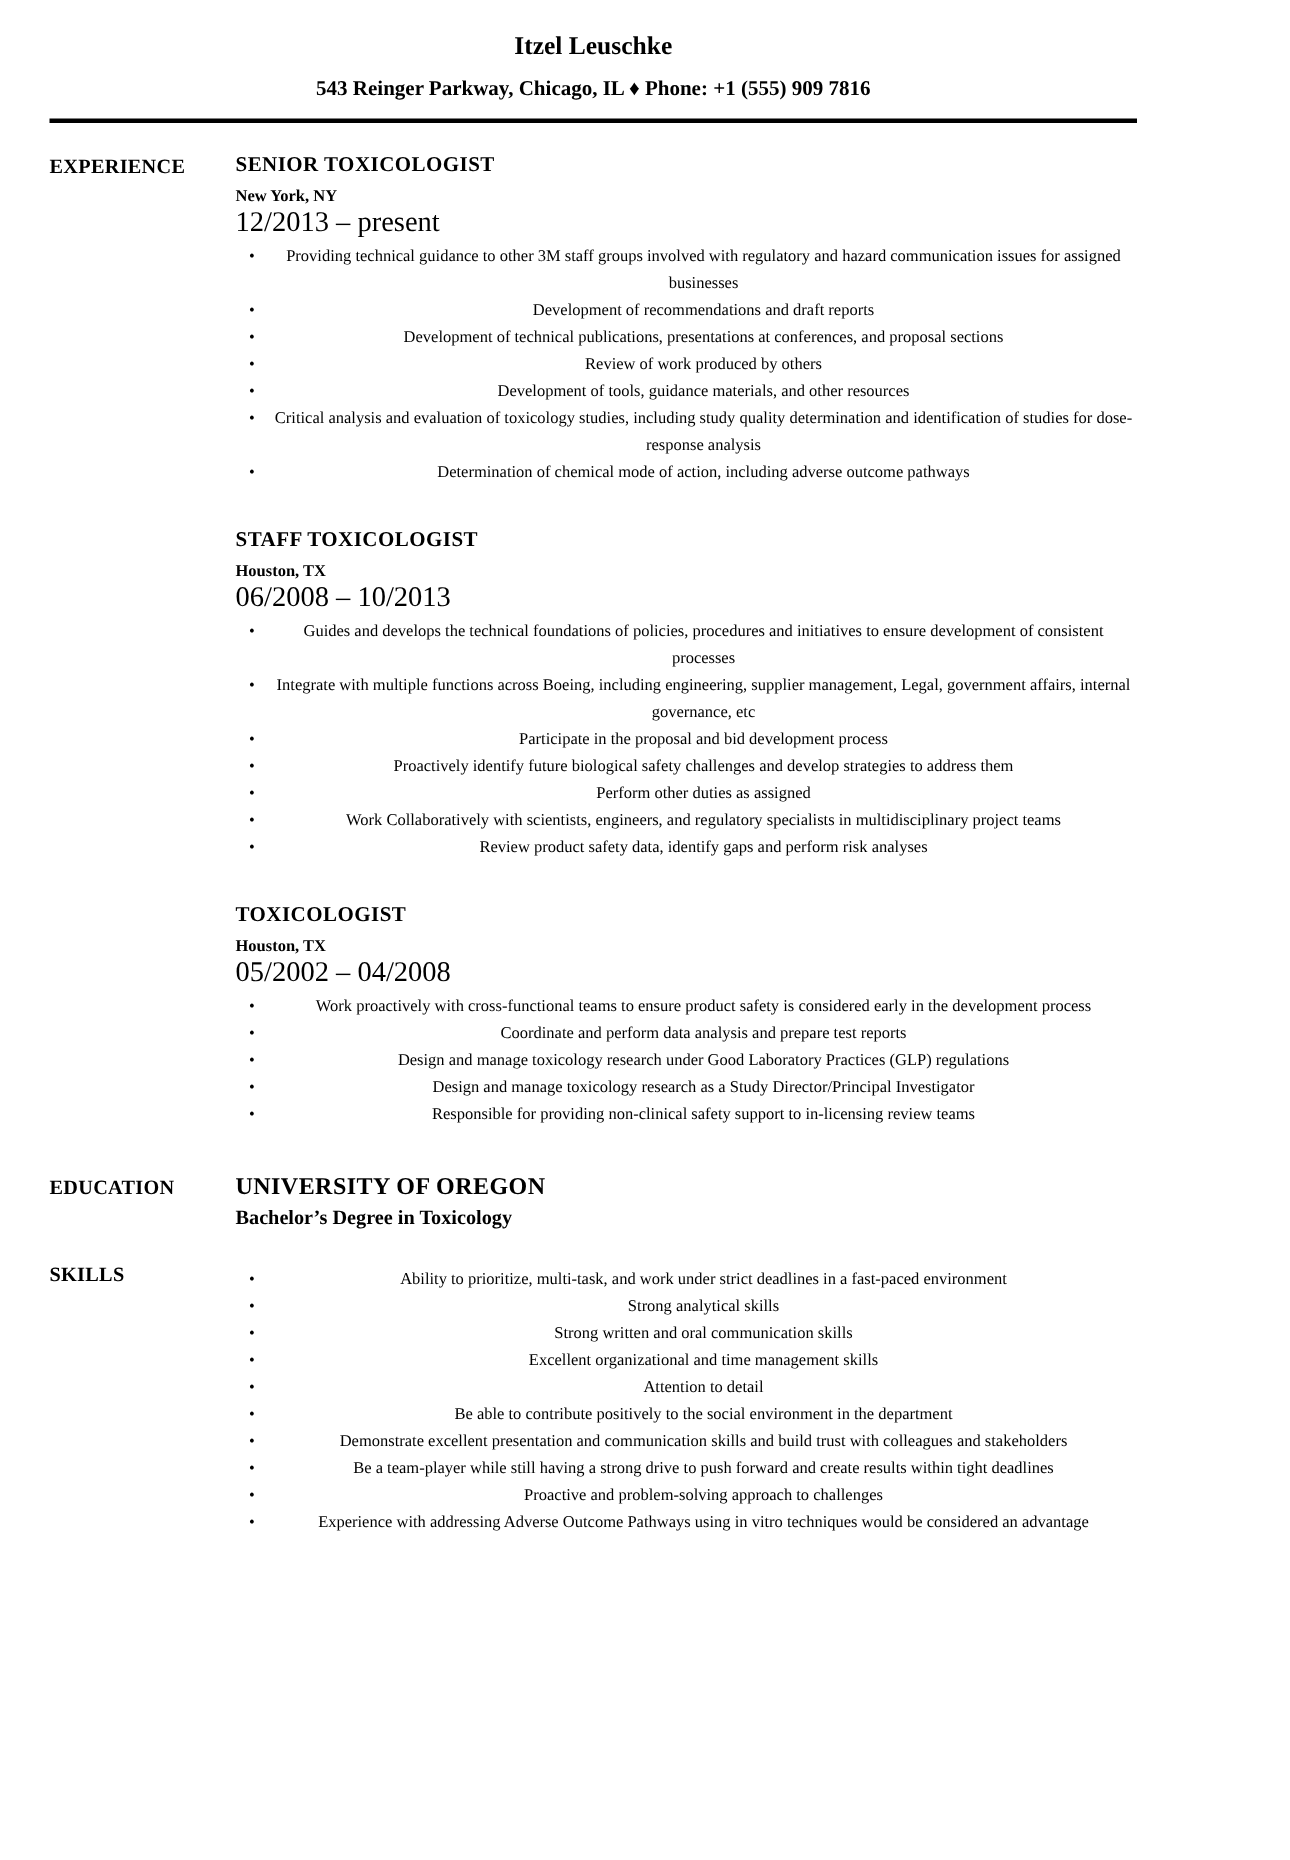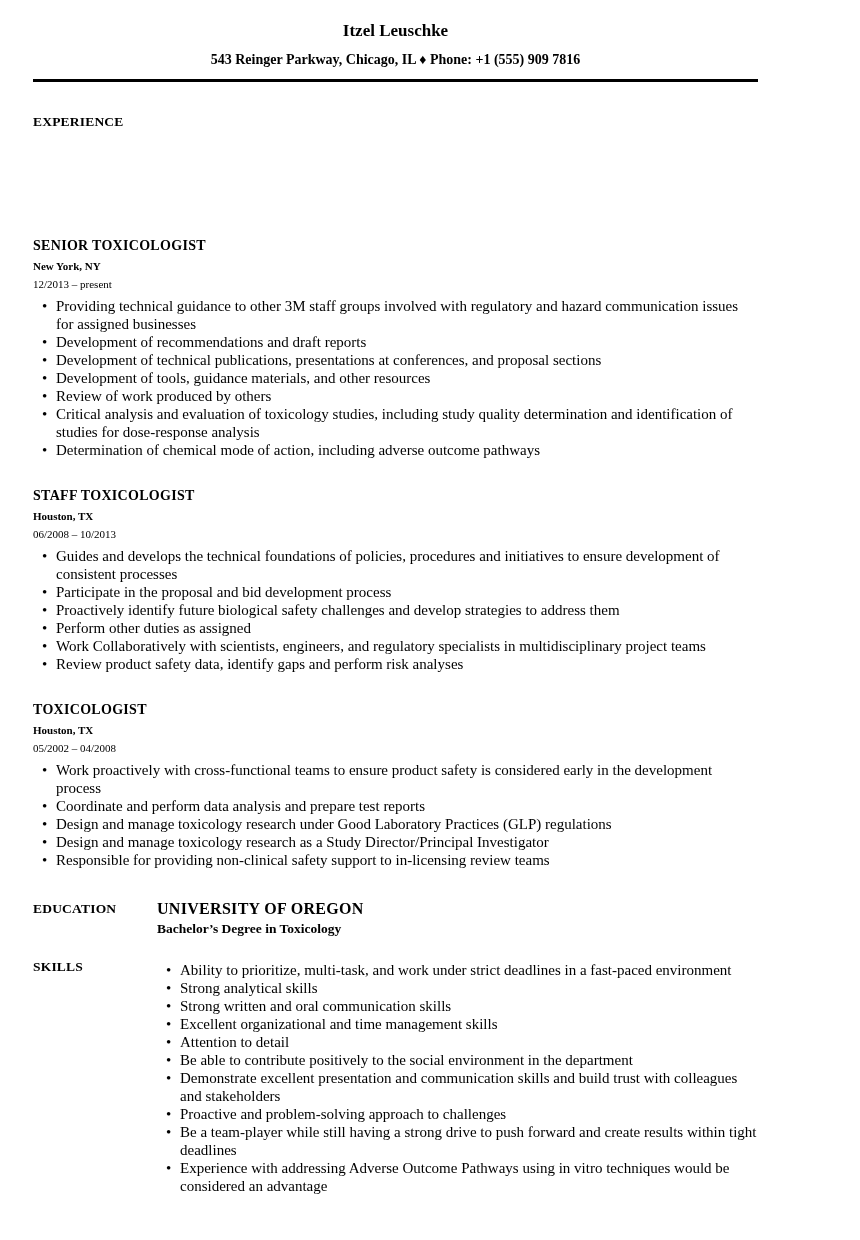--- a/index.html
+++ b/index.html
@@ -28,21 +28,21 @@
     font-weight: bold;
     line-height: 18px;
     margin-top: 9px;
   }
   .rule {
     border: none;
     border-top: 3px solid #000000;
     margin-top: 10px;
   }
   .section { display: flex; }
-  .section-experience { margin-top: 30px; flex-direction: column; }
+  .section-experience { margin-top: 19px; }
   .section-education { margin-top: 30px; }
   .section-skills { margin-top: 18px; }
   .section-label {
     flex: 0 0 124px;
     width: 124px;
     font-size: 13.5px;
     font-weight: bold;
     letter-spacing: 0.2px;
     line-height: 20px;
   }
@@ -55,32 +55,33 @@
     letter-spacing: 0.3px;
     line-height: 20px;
   }
   .job-location {
     font-size: 11px;
     font-weight: bold;
     line-height: 18px;
     margin-top: 1px;
   }
   .job-dates {
-    font-size: 11px;
+    font-size: 19px;
     line-height: 18px;
   }
   .bullet-list {
     list-style: none;
     margin-top: 4px;
   }
   .bullet {
-    font-size: 15px;
+    font-size: 11px;
     line-height: 18px;
     padding-left: 23px;
     position: relative;
+    text-align: center;
   }
   .bullet::before {
     content: "\2022";
     position: absolute;
     left: 9px;
     top: 0;
   }
   .school-name {
     font-size: 16px;
     font-weight: bold;
@@ -112,32 +113,33 @@
       <div class="section-label">EXPERIENCE</div>
       <div class="section-content">
           <article class="job">
             <h2 class="job-title">SENIOR TOXICOLOGIST</h2>
             <div class="job-location">New York, NY</div>
             <div class="job-dates">12/2013 – present</div>
             <ul class="bullet-list">
               <li class="bullet">Providing technical guidance to other 3M staff groups involved with regulatory and hazard communication issues for assigned businesses</li>
               <li class="bullet">Development of recommendations and draft reports</li>
               <li class="bullet">Development of technical publications, presentations at conferences, and proposal sections</li>
+              <li class="bullet">Review of work produced by others</li>
               <li class="bullet">Development of tools, guidance materials, and other resources</li>
-              <li class="bullet">Review of work produced by others</li>
               <li class="bullet">Critical analysis and evaluation of toxicology studies, including study quality determination and identification of studies for dose-response analysis</li>
               <li class="bullet">Determination of chemical mode of action, including adverse outcome pathways</li>
             </ul>
           </article>
           <article class="job">
             <h2 class="job-title">STAFF TOXICOLOGIST</h2>
             <div class="job-location">Houston, TX</div>
             <div class="job-dates">06/2008 – 10/2013</div>
             <ul class="bullet-list">
               <li class="bullet">Guides and develops the technical foundations of policies, procedures and initiatives to ensure development of consistent processes</li>
+              <li class="bullet">Integrate with multiple functions across Boeing, including engineering, supplier management, Legal, government affairs, internal governance, etc</li>
               <li class="bullet">Participate in the proposal and bid development process</li>
               <li class="bullet">Proactively identify future biological safety challenges and develop strategies to address them</li>
               <li class="bullet">Perform other duties as assigned</li>
               <li class="bullet">Work Collaboratively with scientists, engineers, and regulatory specialists in multidisciplinary project teams</li>
               <li class="bullet">Review product safety data, identify gaps and perform risk analyses</li>
             </ul>
           </article>
           <article class="job">
             <h2 class="job-title">TOXICOLOGIST</h2>
             <div class="job-location">Houston, TX</div>
@@ -165,21 +167,21 @@
       <div class="section-label">SKILLS</div>
       <div class="section-content">
         <ul class="bullet-list skills-list">
             <li class="bullet">Ability to prioritize, multi-task, and work under strict deadlines in a fast-paced environment</li>
             <li class="bullet">Strong analytical skills</li>
             <li class="bullet">Strong written and oral communication skills</li>
             <li class="bullet">Excellent organizational and time management skills</li>
             <li class="bullet">Attention to detail</li>
             <li class="bullet">Be able to contribute positively to the social environment in the department</li>
             <li class="bullet">Demonstrate excellent presentation and communication skills and build trust with colleagues and stakeholders</li>
+            <li class="bullet">Be a team-player while still having a strong drive to push forward and create results within tight deadlines</li>
             <li class="bullet">Proactive and problem-solving approach to challenges</li>
-            <li class="bullet">Be a team-player while still having a strong drive to push forward and create results within tight deadlines</li>
             <li class="bullet">Experience with addressing Adverse Outcome Pathways using in vitro techniques would be considered an advantage</li>
           </ul>
       </div>
     </section>
 
   </main>
 </div>
 
 </body></html>

